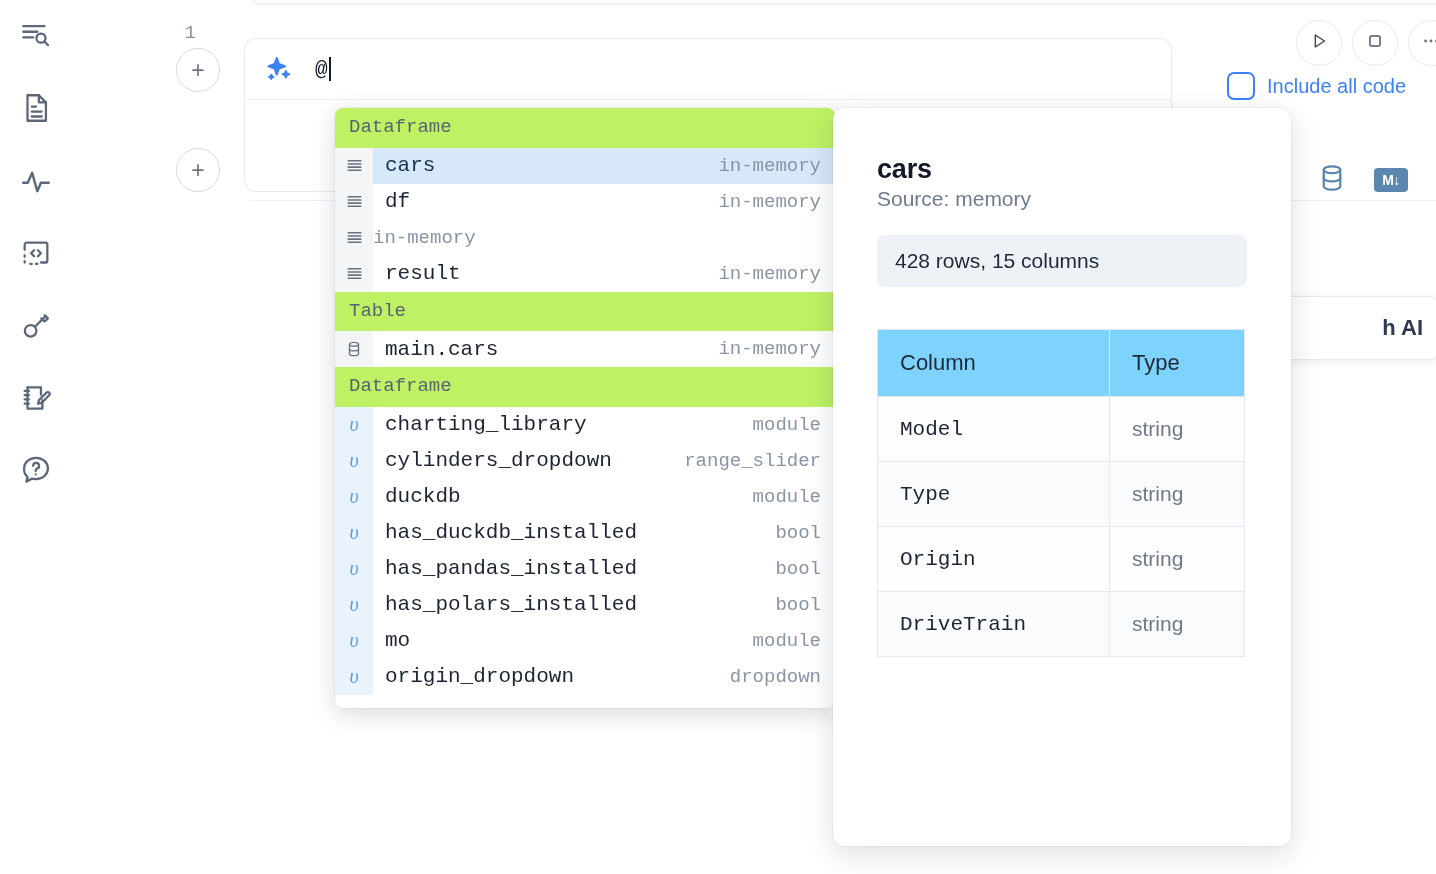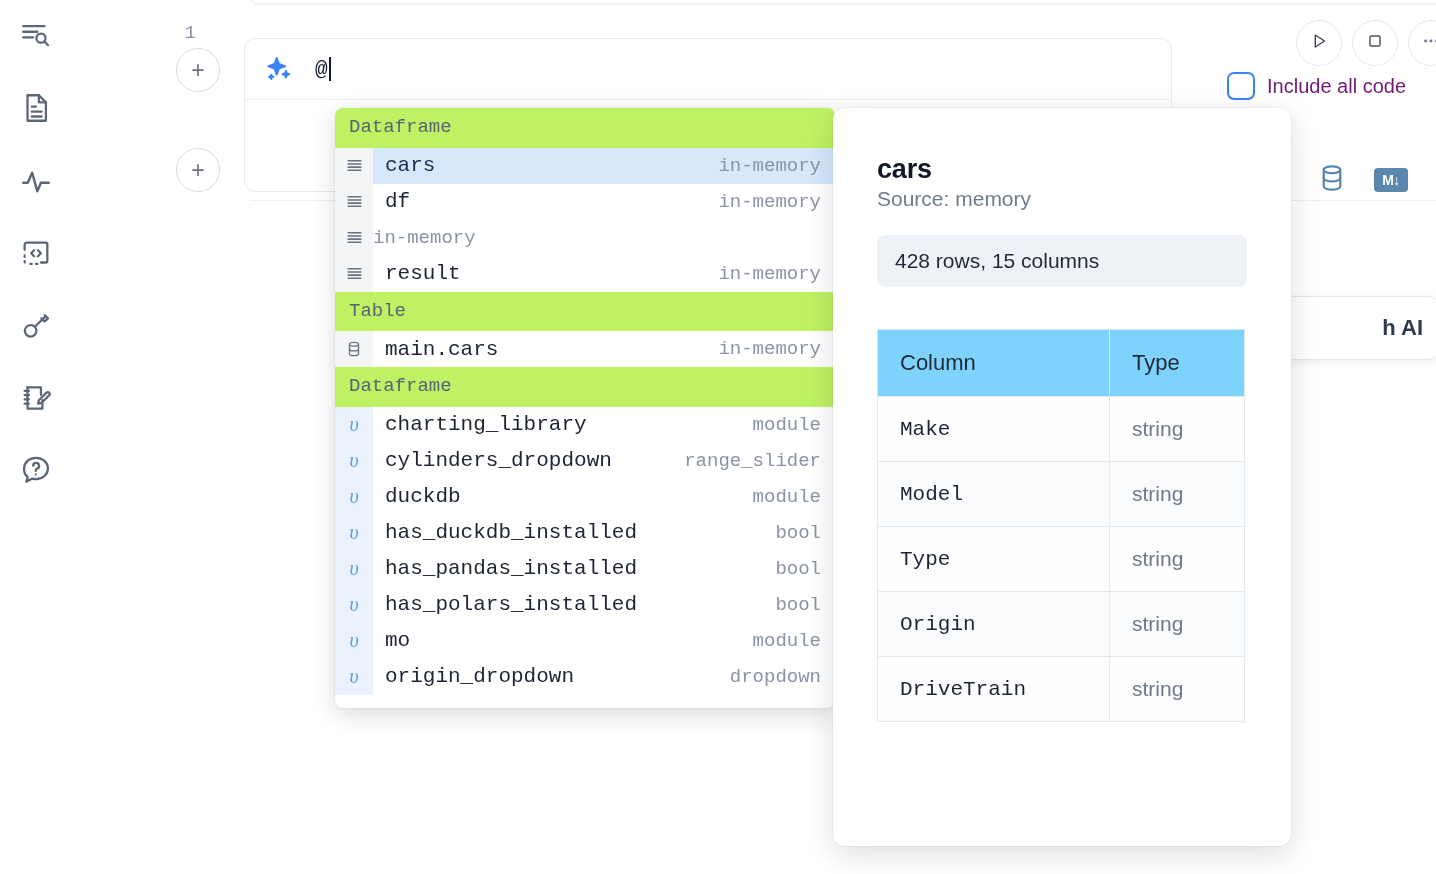--- a/index.html
+++ b/index.html
@@ -86,21 +86,21 @@
     color: #4b5563; cursor: pointer; flex: 0 0 auto;
   }
   .incl-row {
     position: absolute; right: 30px; top: 72px;
     display: flex; align-items: center; gap: 12px; cursor: pointer;
   }
   .checkbox {
     width: 28px; height: 28px; border: 2px solid #3b82f6;
     border-radius: 7px; background: #ffffff; flex: 0 0 auto;
   }
-  .incl-label { font-size: 20px; color: #701a75; }
+  .incl-label { font-size: 20px; color: #3b82f6; }
 
   
   .cell-icons { position: absolute; right: 28px; top: 162px; display: flex; gap: 26px; align-items: center; }
   .cell-icons svg { cursor: pointer; }
   .md-badge {
     width: 34px; height: 24px; border-radius: 4px; background: #5b87ae;
     color: #ffffff; font-size: 14px; font-weight: 700;
     display: flex; align-items: center; justify-content: center;
     letter-spacing: -0.5px; font-family: "Liberation Sans", sans-serif;
     cursor: pointer;
@@ -460,24 +460,20 @@
     <div class="doc-source">Source: memory</div>
     <div class="doc-pill">428 rows, 15 columns</div>
     <table class="doc-table">
       <thead>
         <tr>
           <th>Column</th>
           <th>Type</th>
         </tr>
       </thead>
       <tbody id="doc-body">
-          <tr>
-            <td class="col">Make</td>
-            <td class="typ">string</td>
-          </tr>
           <tr>
             <td class="col">Model</td>
             <td class="typ">string</td>
           </tr>
           <tr>
             <td class="col">Type</td>
             <td class="typ">string</td>
           </tr>
           <tr>
             <td class="col">Origin</td>

